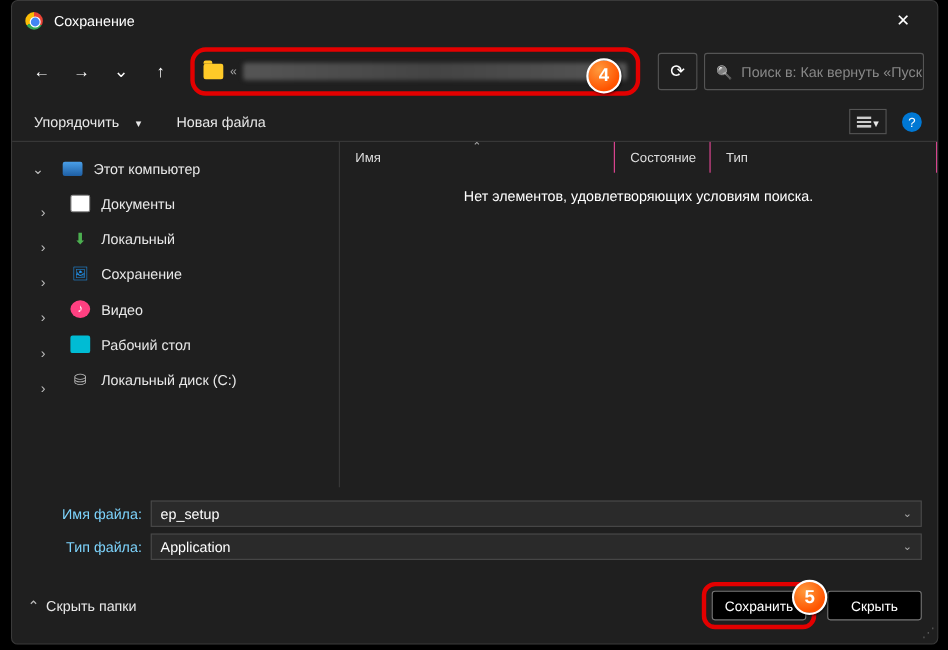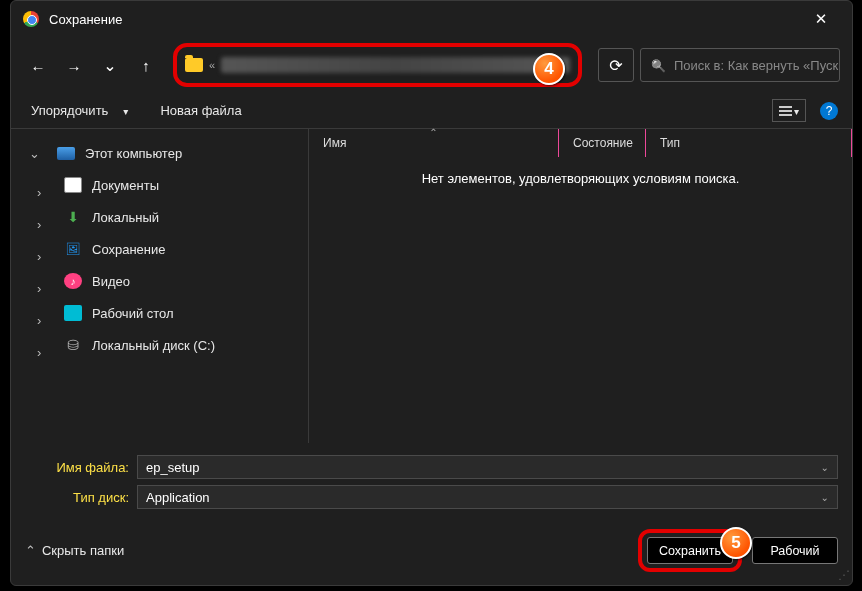--- a/index.html
+++ b/index.html
@@ -298,21 +298,21 @@
 .form-row {
   display: flex;
   align-items: center;
   margin-bottom: 6px;
 }
 .form-row label {
   width: 112px;
   text-align: right;
   padding-right: 8px;
   font-size: 13px;
-  color: #fde047;
+  color: #7dd3fc;
 }
 .form-row .field {
   flex: 1;
   height: 24px;
   background: #2a2a2a;
   border: 1px solid #4a4a4a;
   color: #fff;
   padding: 0 8px;
   font-size: 13px;
   display: flex;
@@ -476,41 +476,41 @@
 
   <div class="bottom">
     <div class="form-row">
       <label>Имя файла:</label>
       <div class="field">
         <span>ep_setup</span>
         <span class="field-caret"></span>
       </div>
     </div>
     <div class="form-row">
-      <label>Тип диск:</label>
+      <label>Тип файла:</label>
       <div class="field">
         <span>Application</span>
         <span class="field-caret"></span>
       </div>
     </div>
   </div>
 
   <div class="footer">
     <div class="hide-folders">
       <span class="hide-caret"></span>
       <span>Скрыть папки</span>
     </div>
     <div class="footer-buttons">
       <div class="save-highlight">
         <div class="btn">
             <span>Сохранить</span>
           </div>
       </div>
       <div class="btn">
-          <span>Рабочий</span>
+          <span>Скрыть</span>
         </div>
     </div>
   </div>
 
   <div class="resize-grip">⋰</div>
 </div>
 
 <div class="step-badge badge4">4</div>
 <div class="step-badge badge5">5</div>
 

